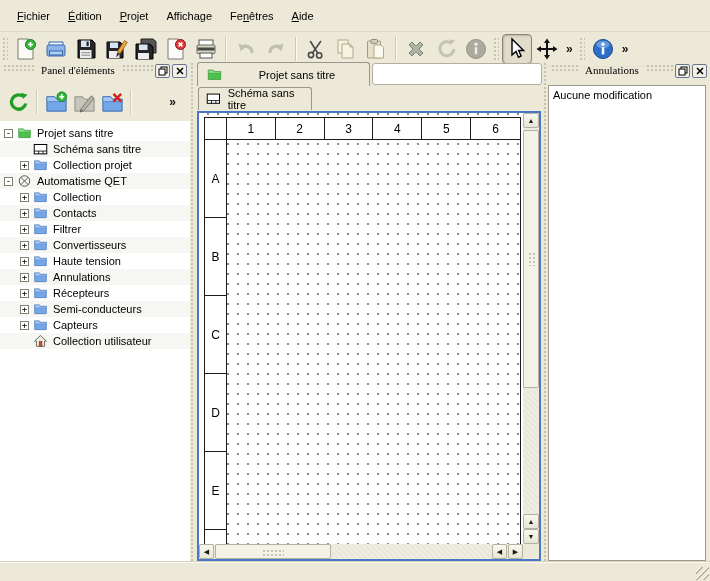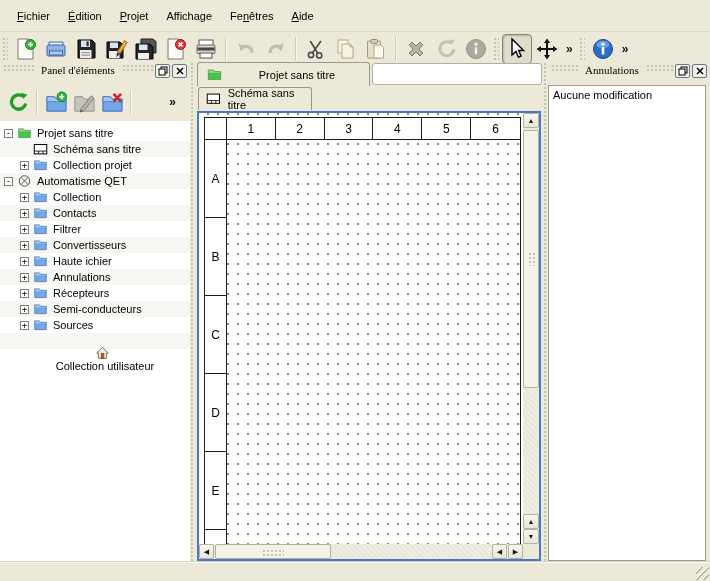--- a/index.html
+++ b/index.html
@@ -501,21 +501,21 @@
           </span>
           <span>Convertisseurs</span>
         </div>
         <div class="tree-row" style="padding-left: 20px;">
           <span class="expbox">+</span>
           <span class="tree-icon">
             <svg class="ic" width="15" height="14">
               <use href="#sym-folder-blue"></use>
             </svg>
           </span>
-          <span>Haute ichier</span>
+          <span>Haute tension</span>
         </div>
         <div class="tree-row alt" style="padding-left: 20px;">
           <span class="expbox">+</span>
           <span class="tree-icon">
             <svg class="ic" width="15" height="14">
               <use href="#sym-folder-blue"></use>
             </svg>
           </span>
           <span>Annulations</span>
         </div>
@@ -537,23 +537,23 @@
           </span>
           <span>Semi-conducteurs</span>
         </div>
         <div class="tree-row" style="padding-left: 20px;">
           <span class="expbox">+</span>
           <span class="tree-icon">
             <svg class="ic" width="15" height="14">
               <use href="#sym-folder-blue"></use>
             </svg>
           </span>
-          <span>Sources</span>
-        </div>
-        <div class="tree-row alt" style="padding-left: 20px; flex-direction: column;">
+          <span>Capteurs</span>
+        </div>
+        <div class="tree-row alt" style="padding-left: 20px;">
           <span class="expspace"></span>
           <span class="tree-icon">
             <svg class="ic" width="15" height="14">
               <use href="#sym-home"></use>
             </svg>
           </span>
           <span>Collection utilisateur</span>
         </div>
       </div>
   </div>

